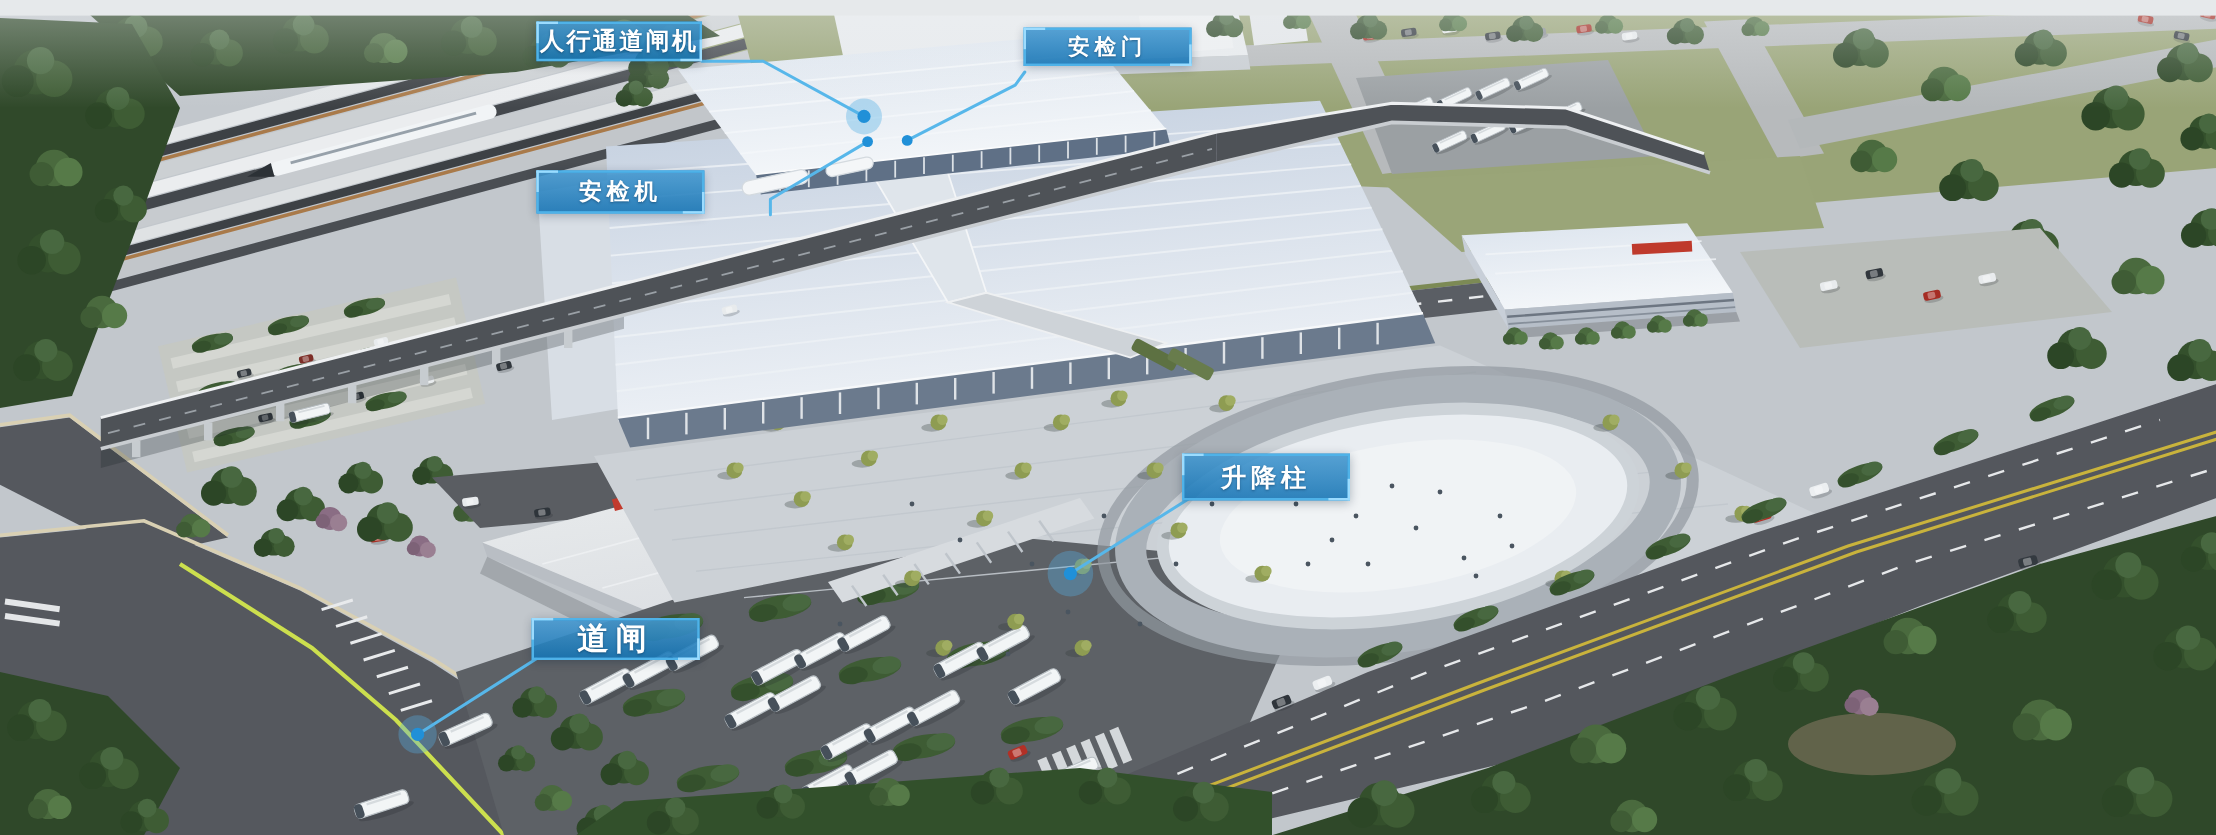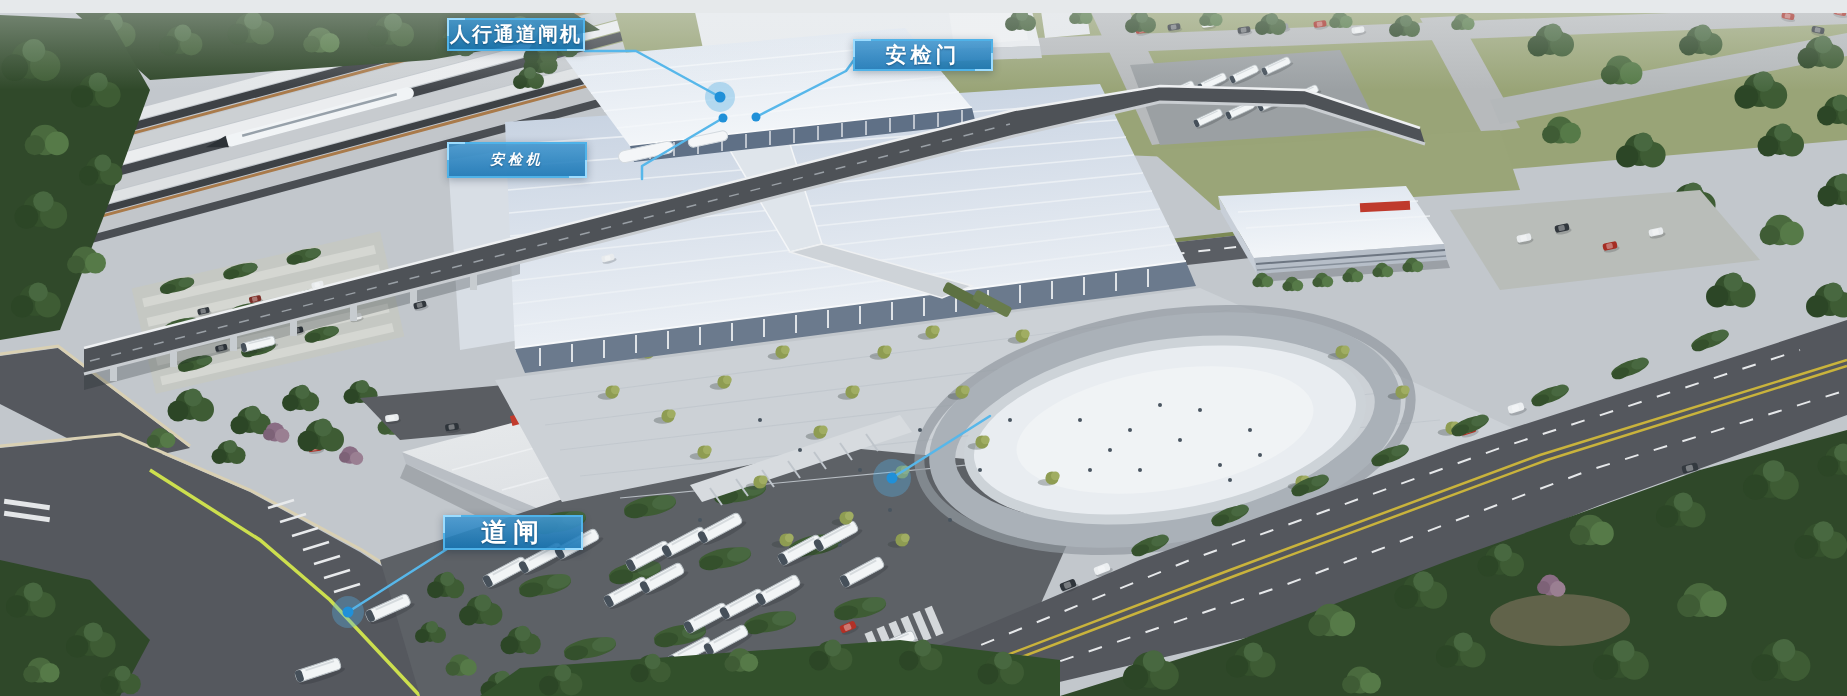--- a/index.html
+++ b/index.html
@@ -12,22 +12,22 @@
            background:linear-gradient(180deg,rgba(255,255,255,.16),rgba(0,30,60,.10)),#1980c4;
            background-color:rgba(25,128,196,.88);
            border:2px solid #4fb2e8;
            box-shadow:0 2px 8px rgba(0,25,50,.30);
            letter-spacing:3px;font-weight:bold;text-shadow:0 1px 2px rgba(0,30,60,.45);}
   .callout::before{content:"";position:absolute;left:-2px;top:-2px;width:16px;height:16px;
            border-left:2px solid #9bdcff;border-top:2px solid #9bdcff;}
   .callout::after{content:"";position:absolute;right:-2px;bottom:-2px;width:16px;height:16px;
            border-right:2px solid #9bdcff;border-bottom:2px solid #9bdcff;}
   #co-1{left:447px;top:18px;width:138px;height:33px;font-size:20px;letter-spacing:2px;}
-  #co-2{left:853px;top:39px;width:140px;height:32px;font-size:21px;letter-spacing:4px;}
-  #co-3{left:447px;top:142px;width:140px;height:36px;font-size:14px;letter-spacing:4px;font-style:italic;}
+  #co-2{left:853px;top:23px;width:140px;height:32px;font-size:18px;letter-spacing:4px;}
+  #co-3{left:447px;top:142px;width:140px;height:36px;font-size:19px;letter-spacing:4px;}
   #co-4{left:985px;top:378px;width:140px;height:39px;font-size:21px;letter-spacing:4px;}
   #co-5{left:443px;top:515px;width:140px;height:35px;font-size:26px;letter-spacing:6px;}
 </style>
 </head>
 <body>
 
 <div class="stage">
 
 <svg class="scene" viewBox="0 0 1847 696" preserveAspectRatio="none">
   <defs>
@@ -638,17 +638,20 @@
 
 <div class="callout" id="co-1">
   <span>人行通道闸机</span>
 </div>
 <div class="callout" id="co-2">
   <span>安检门</span>
 </div>
 <div class="callout" id="co-3">
   <span>安检机</span>
 </div>
+<div class="callout" id="co-4">
+  <span>升降柱</span>
+</div>
 <div class="callout" id="co-5">
   <span>道闸</span>
 </div>
 
 </div>
 
 </body></html>

